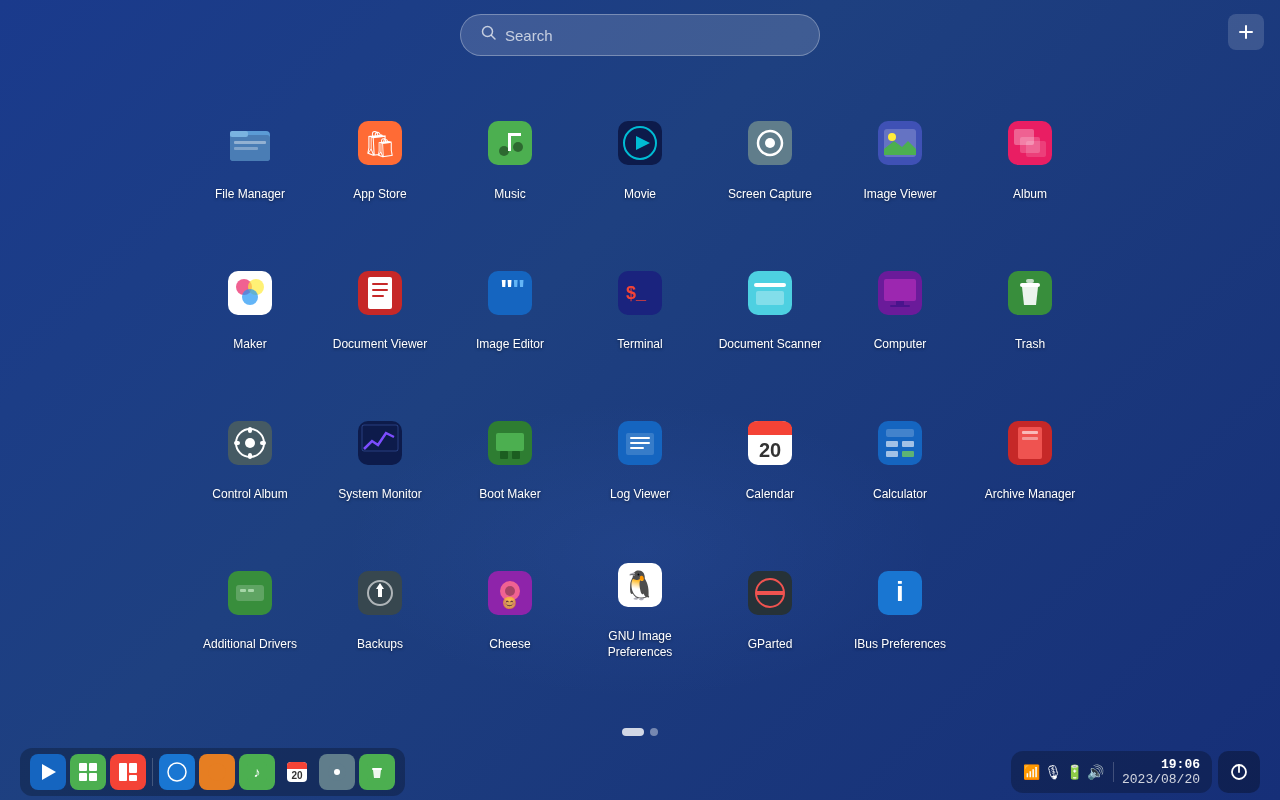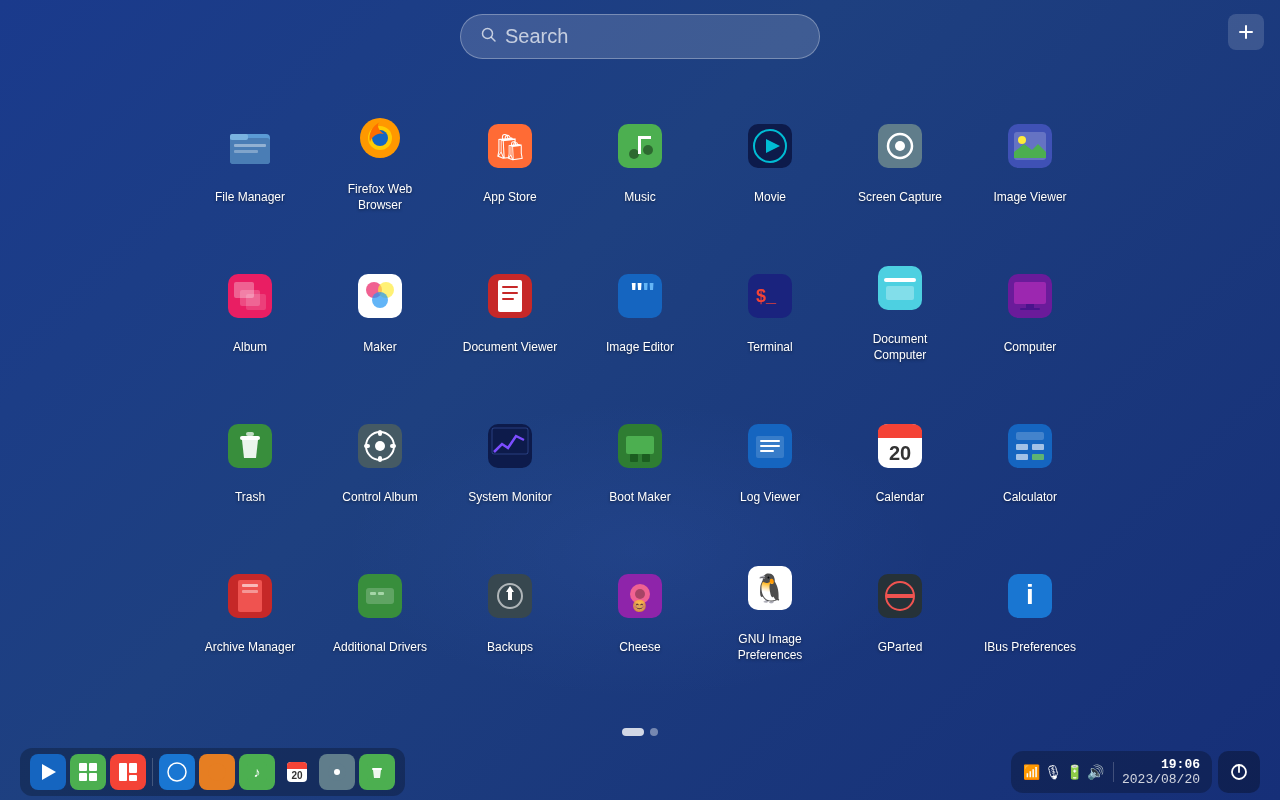--- a/index.html
+++ b/index.html
@@ -57,21 +57,21 @@
       width: 360px;
       cursor: text;
     }
     .search-box .search-icon-svg {
       color: rgba(255,255,255,0.7);
       margin-right: 8px;
       font-size: 16px;
     }
     .search-placeholder {
       color: rgba(255,255,255,0.7);
-      font-size: 20px;
+      font-size: 15px;
     }
 
     .top-right-btn {
       position: absolute;
       right: 16px;
       top: 14px;
       width: 36px;
       height: 36px;
       background: rgba(255,255,255,0.15);
       border-radius: 8px;
@@ -274,31 +274,20 @@
               <rect x="4" y="12" width="18" height="6" rx="2" fill="#7ab3e0"></rect>
               <rect x="8" y="22" width="32" height="3" rx="1" fill="rgba(255,255,255,0.4)"></rect>
               <rect x="8" y="28" width="24" height="3" rx="1" fill="rgba(255,255,255,0.3)"></rect>
             </svg>
           </div>
           <div class="app-label">File Manager</div>
         </div>
         <div class="app-item">
           <div class="app-icon">
             <svg width="48" height="48" viewBox="0 0 48 48">
-              <circle cx="24" cy="24" r="20" fill="#ff9800"></circle>
-              <circle cx="24" cy="24" r="12" fill="#ffcc02"></circle>
-              <circle cx="24" cy="24" r="8" fill="#1565c0"></circle>
-              <path d="M24 8 C16 12 12 20 14 28 C16 22 22 18 28 20 C22 16 20 10 24 8Z" fill="#ff6d00"></path>
-            </svg>
-          </div>
-          <div class="app-label">Firefox Web Browser</div>
-        </div>
-        <div class="app-item">
-          <div class="app-icon">
-            <svg width="48" height="48" viewBox="0 0 48 48">
               <rect x="2" y="2" width="44" height="44" rx="10" fill="#ff6b35"></rect>
               <text x="24" y="34" font-size="26" text-anchor="middle" fill="white">🛍</text>
             </svg>
           </div>
           <div class="app-label">App Store</div>
         </div>
         <div class="app-item">
           <div class="app-icon">
             <svg width="48" height="48" viewBox="0 0 48 48">
               <rect x="2" y="2" width="44" height="44" rx="10" fill="#4caf50"></rect>
@@ -395,21 +384,21 @@
           <div class="app-label">Terminal</div>
         </div>
         <div class="app-item">
           <div class="app-icon">
             <svg width="48" height="48" viewBox="0 0 48 48">
               <rect x="2" y="2" width="44" height="44" rx="10" fill="#4dd0e1"></rect>
               <rect x="8" y="14" width="32" height="4" rx="2" fill="white"></rect>
               <rect x="10" y="22" width="28" height="14" rx="2" fill="rgba(255,255,255,0.3)"></rect>
             </svg>
           </div>
-          <div class="app-label">Document Computer</div>
+          <div class="app-label">Document Scanner</div>
         </div>
         <div class="app-item">
           <div class="app-icon">
             <svg width="48" height="48" viewBox="0 0 48 48">
               <rect x="2" y="2" width="44" height="44" rx="10" fill="#6a1b9a"></rect>
               <rect x="8" y="10" width="32" height="22" rx="2" fill="#9c27b0"></rect>
               <rect x="20" y="32" width="8" height="4" fill="#4a148c"></rect>
               <rect x="14" y="36" width="20" height="2" rx="1" fill="#4a148c"></rect>
             </svg>
           </div>

